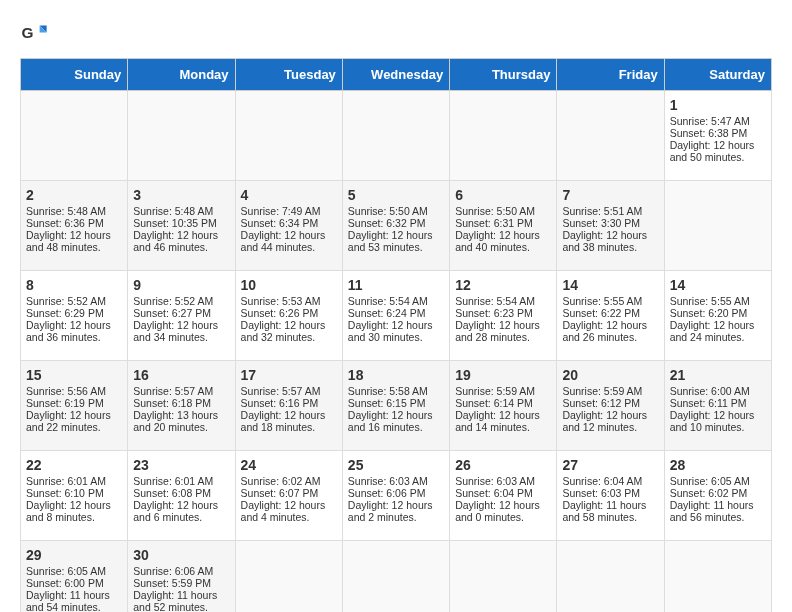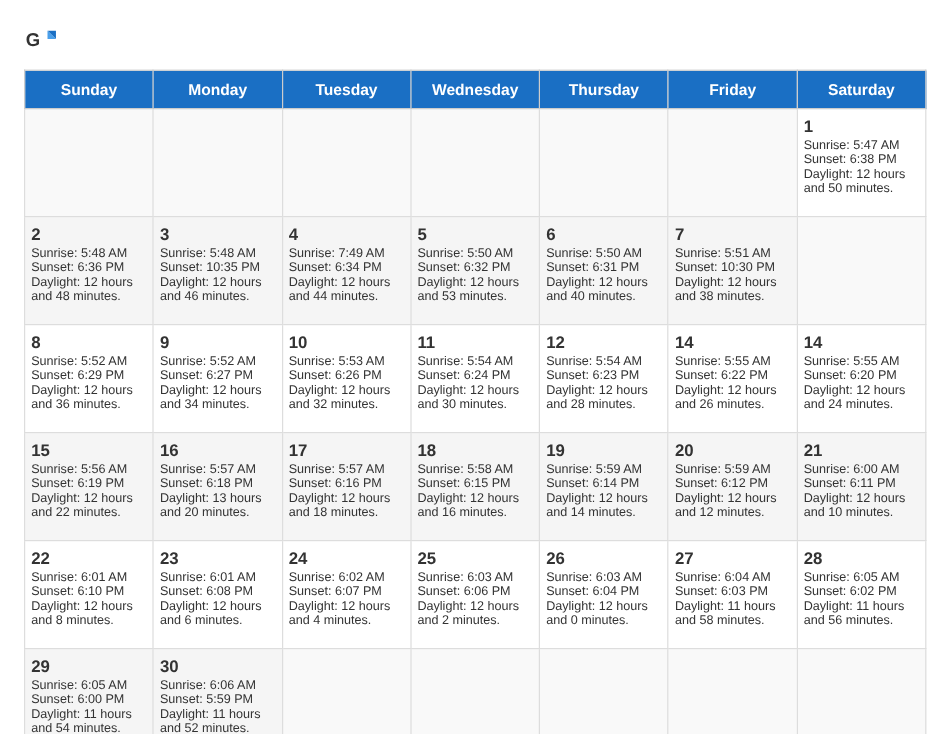--- a/index.html
+++ b/index.html
@@ -48,21 +48,21 @@
       color: #555;
     }
     table {
       width: 100%;
       border-collapse: collapse;
       table-layout: fixed;
     }
     thead tr th {
       background-color: #1a6fc4;
       color: #fff;
-      text-align: center;
+      text-align: right;
       padding: 8px 6px;
       font-size: 13px;
       font-weight: bold;
       border: 1px solid #ccc;
     }
     tbody tr td {
       vertical-align: top;
       padding: 6px 5px;
       border: 1px solid #ddd;
       font-size: 10.5px;
@@ -125,21 +125,21 @@
         <td class="cell-empty"></td>
         <td class="cell-empty"></td>
         <td><span class="day-num">1</span><span>Sunrise: 5:47 AM</span><br><span>Sunset: 6:38 PM</span><br><span>Daylight: 12 hours and 50 minutes.</span></td>
       </tr>
       <tr>
         <td><span class="day-num">2</span><span>Sunrise: 5:48 AM</span><br><span>Sunset: 6:36 PM</span><br><span>Daylight: 12 hours and 48 minutes.</span></td>
         <td><span class="day-num">3</span><span>Sunrise: 5:48 AM</span><br><span>Sunset: 10:35 PM</span><br><span>Daylight: 12 hours and 46 minutes.</span></td>
         <td><span class="day-num">4</span><span>Sunrise: 7:49 AM</span><br><span>Sunset: 6:34 PM</span><br><span>Daylight: 12 hours and 44 minutes.</span></td>
         <td><span class="day-num">5</span><span>Sunrise: 5:50 AM</span><br><span>Sunset: 6:32 PM</span><br><span>Daylight: 12 hours and 53 minutes.</span></td>
         <td><span class="day-num">6</span><span>Sunrise: 5:50 AM</span><br><span>Sunset: 6:31 PM</span><br><span>Daylight: 12 hours and 40 minutes.</span></td>
-        <td><span class="day-num">7</span><span>Sunrise: 5:51 AM</span><br><span>Sunset: 10:30 PM</span><br><span>Daylight: 12 hours and 38 minutes.</span></td>
+        <td><span class="day-num">7</span><span>Sunrise: 5:51 AM</span><br><span>Sunset: 3:30 PM</span><br><span>Daylight: 12 hours and 38 minutes.</span></td>
         <td class="cell-empty"></td>
       </tr>
       <tr>
         <td><span class="day-num">8</span><span>Sunrise: 5:52 AM</span><br><span>Sunset: 6:29 PM</span><br><span>Daylight: 12 hours and 36 minutes.</span></td>
         <td><span class="day-num">9</span><span>Sunrise: 5:52 AM</span><br><span>Sunset: 6:27 PM</span><br><span>Daylight: 12 hours and 34 minutes.</span></td>
         <td><span class="day-num">10</span><span>Sunrise: 5:53 AM</span><br><span>Sunset: 6:26 PM</span><br><span>Daylight: 12 hours and 32 minutes.</span></td>
         <td><span class="day-num">11</span><span>Sunrise: 5:54 AM</span><br><span>Sunset: 6:24 PM</span><br><span>Daylight: 12 hours and 30 minutes.</span></td>
         <td><span class="day-num">12</span><span>Sunrise: 5:54 AM</span><br><span>Sunset: 6:23 PM</span><br><span>Daylight: 12 hours and 28 minutes.</span></td>
         <td><span class="day-num">14</span><span>Sunrise: 5:55 AM</span><br><span>Sunset: 6:22 PM</span><br><span>Daylight: 12 hours and 26 minutes.</span></td>
         <td><span class="day-num">14</span><span>Sunrise: 5:55 AM</span><br><span>Sunset: 6:20 PM</span><br><span>Daylight: 12 hours and 24 minutes.</span></td>

